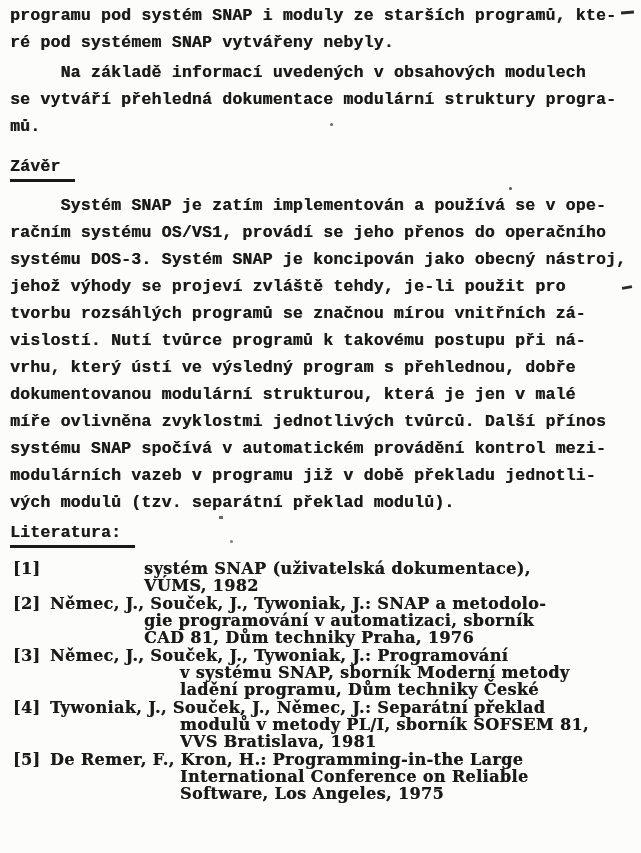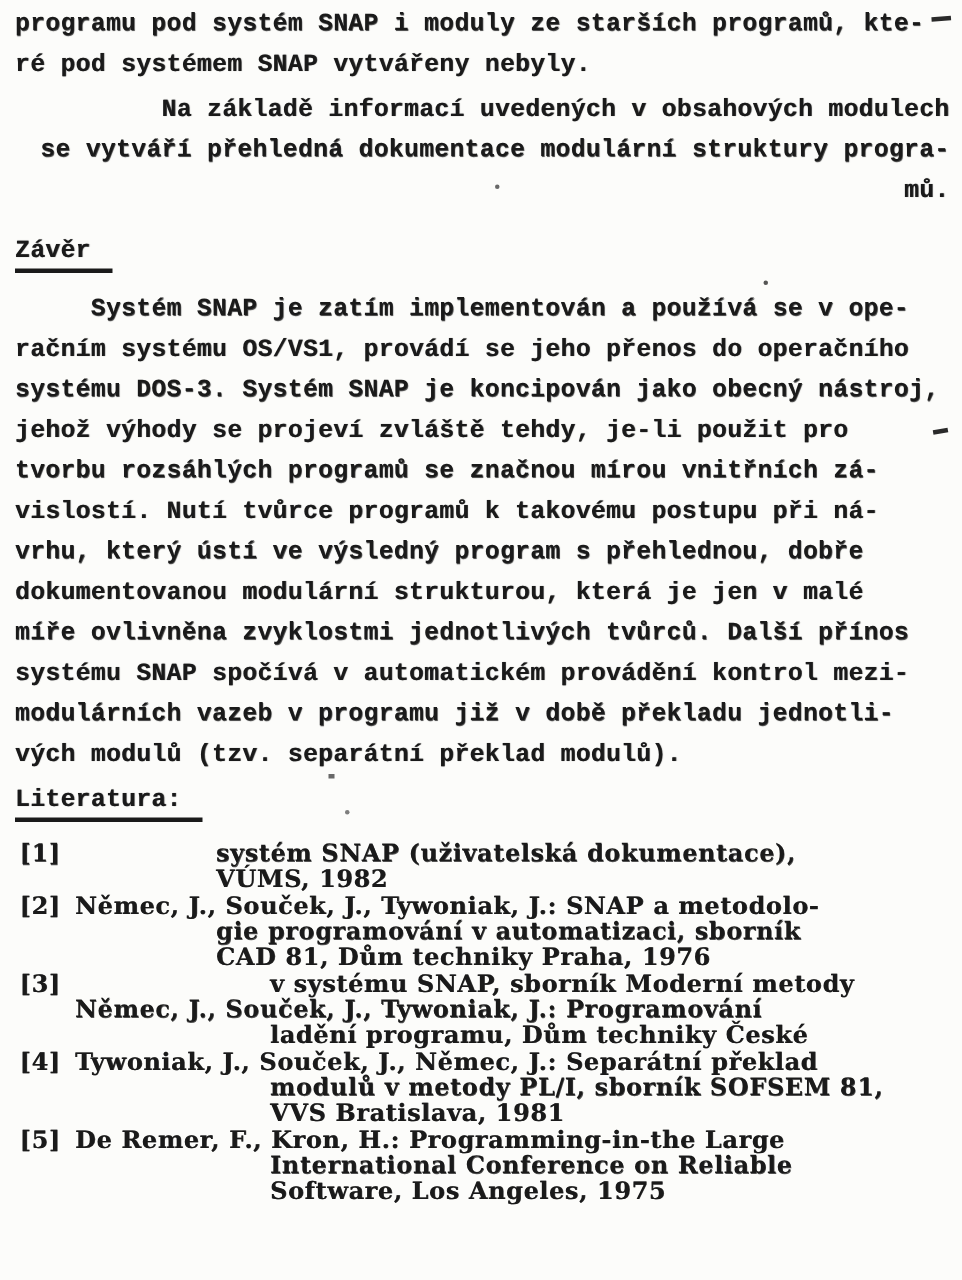--- a/index.html
+++ b/index.html
@@ -23,21 +23,21 @@
   
   .body-text {
     font-family: "Liberation Mono", "DejaVu Sans Mono", monospace;
     font-weight: bold;
     font-size: 16.5px;
     line-height: 27px;
     letter-spacing: 0.2px;
     white-space: pre-wrap;
     text-shadow: 0.4px 0.4px 0.5px rgba(10,10,10,0.75);
   }
-  .para-gap { margin-top: 3px; text-align: right; }
+  .para-gap { margin-top: 3px; }
   .heading {
     display: inline-block;
     margin: 17px 0 0 0;
     font-family: "Liberation Mono", "DejaVu Sans Mono", monospace;
     font-weight: bold;
     font-size: 16.5px;
     line-height: 20px;
     letter-spacing: 0.2px;
     border-bottom: 3px solid var(--ink, #1a1a1a);
     padding: 0 14px 2px 0;
@@ -129,22 +129,22 @@
       <div class="ref-lines">
         <div class="ref-line">Němec, J., Souček, J., Tywoniak, J.: SNAP a metodolo-</div>
         <div class="ref-line cont-a">gie programování v automatizaci, sborník</div>
         <div class="ref-line cont-a">CAD 81, Dům techniky Praha, 1976</div>
       </div>
     </div>
 
     <div class="ref">
       <span class="ref-marker">[3]</span>
       <div class="ref-lines">
+        <div class="ref-line">Němec, J., Souček, J., Tywoniak, J.: Programování</div>
         <div class="ref-line cont-b">v systému SNAP, sborník Moderní metody</div>
-        <div class="ref-line">Němec, J., Souček, J., Tywoniak, J.: Programování</div>
         <div class="ref-line cont-b">ladění programu, Dům techniky České</div>
       </div>
     </div>
 
     <div class="ref">
       <span class="ref-marker">[4]</span>
       <div class="ref-lines">
         <div class="ref-line">Tywoniak, J., Souček, J., Němec, J.: Separátní překlad</div>
         <div class="ref-line cont-b">modulů v metody PL/I, sborník SOFSEM 81,</div>
         <div class="ref-line cont-b">VVS Bratislava, 1981</div>

